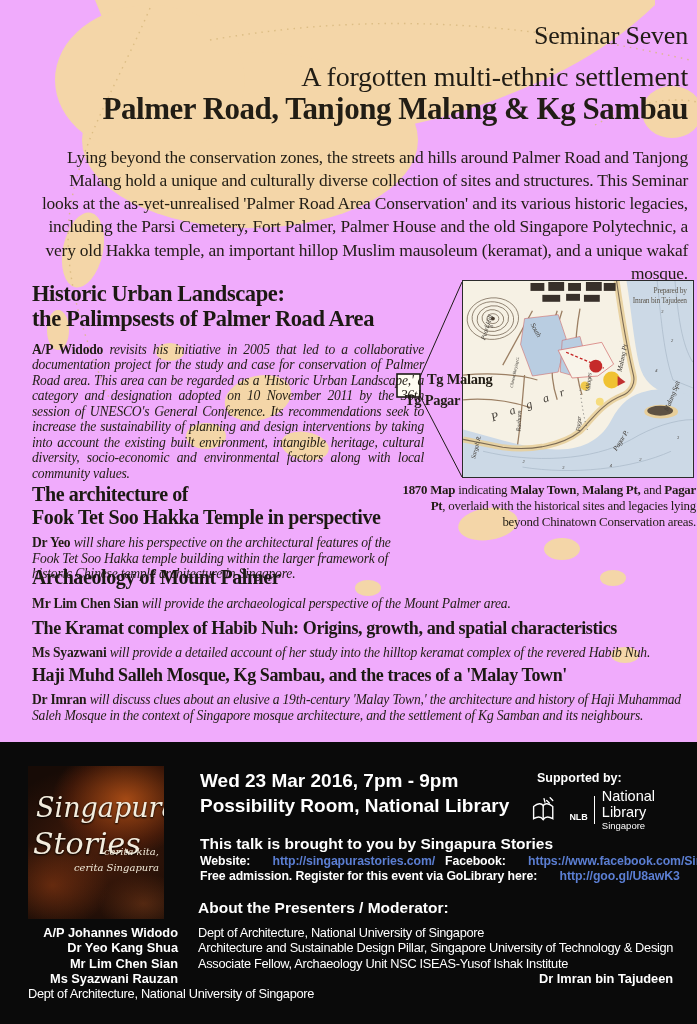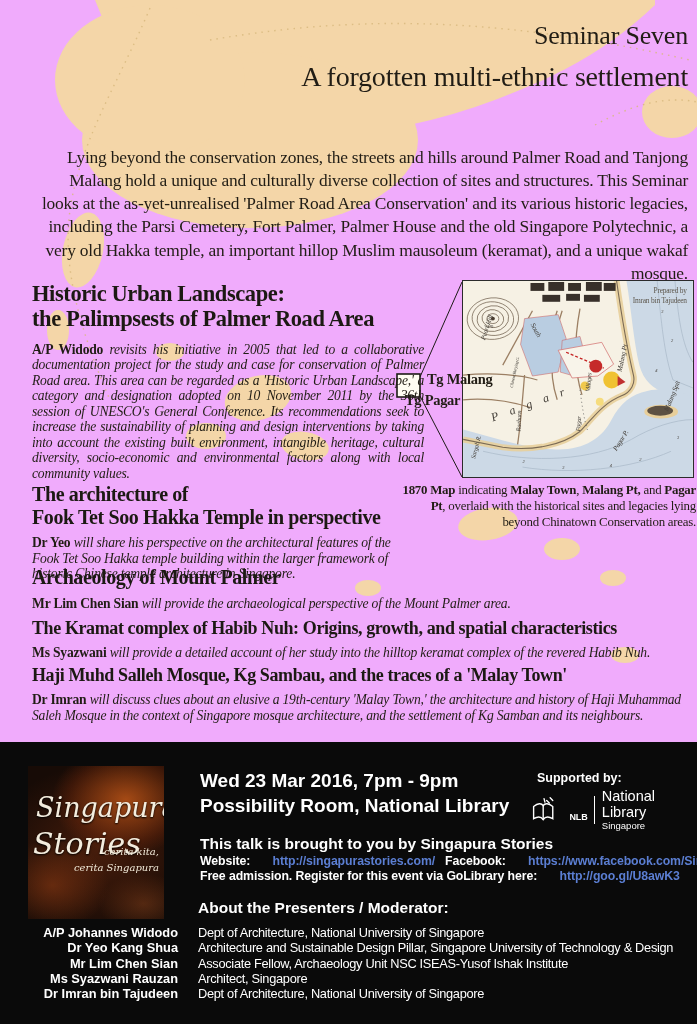--- a/index.html
+++ b/index.html
@@ -111,20 +111,21 @@
     </g>
 
     <line x1="420" y1="377" x2="462" y2="282" stroke="#1d1b16" stroke-width="1"></line>
     <line x1="420" y1="396" x2="462" y2="477" stroke="#1d1b16" stroke-width="1"></line>
     <rect x="397" y="374" width="23" height="23" fill="#fffdf2" stroke="#1d1b16" stroke-width="1.6"></rect>
   </svg>
 
   <header class="masthead">
     <div class="kicker">Seminar Seven</div>
     <div class="subtitle">A forgotten multi-ethnic settlement</div>
+    <h1 class="title">Palmer Road, Tanjong Malang &amp; Kg Sambau</h1>
   </header>
 
   <p class="intro">Lying beyond the conservation zones, the streets and hills around Palmer Road and Tanjong Malang hold a unique and culturally diverse collection of sites and structures. This Seminar looks at the as-yet-unrealised 'Palmer Road Area Conservation' and its various historic legacies, including the Parsi Cemetery, Fort Palmer, Palmer House and the old Singapore Polytechnic, a very old Hakka temple, an important hillop Muslim mausoleum (keramat), and a unique wakaf mosque.</p>
 
   <section class="sec sec1">
     <h2><span>Historic Urban Landscape:</span><br><span>the Palimpsests of Palmer Road Area</span></h2>
     <p class="sec-body"><span class="speaker">A/P Widodo</span> <span class="stext">revisits his initiative in 2005 that led to a collaborative documentation project for the study and case for conservation of Palmer Road area. This area can be regarded as a 'Historic Urban Landscape,' a category and designation adopted on 10 November 2011 by the 36th session of UNESCO's General Conference. Its recommendations seek to increase the sustainability of planning and design interventions by taking into account the existing built environment, intangible heritage, cultural diversity, socio-economic and environmental factors along with local community values.</span></p>
   </section>
 
   <figure class="map-fig">
@@ -285,19 +286,18 @@
     <div class="about">About the Presenters / Moderator:</div>
 
     <div class="presenters">
       <div class="pname">A/P Johannes Widodo</div>
       <div class="prole">Dept of Architecture, National University of Singapore</div>
       <div class="pname">Dr Yeo Kang Shua</div>
       <div class="prole">Architecture and Sustainable Design Pillar, Singapore University of Technology &amp; Design</div>
       <div class="pname">Mr Lim Chen Sian</div>
       <div class="prole">Associate Fellow, Archaeology Unit NSC ISEAS-Yusof Ishak Institute</div>
       <div class="pname">Ms Syazwani Rauzan</div>
-      <div class="prole">Architect, Singapore</div>
       <div class="pname">Dr Imran bin Tajudeen</div>
       <div class="prole">Dept of Architecture, National University of Singapore</div>
     </div>
 
   </footer>
 </div>
 
 </body></html>

